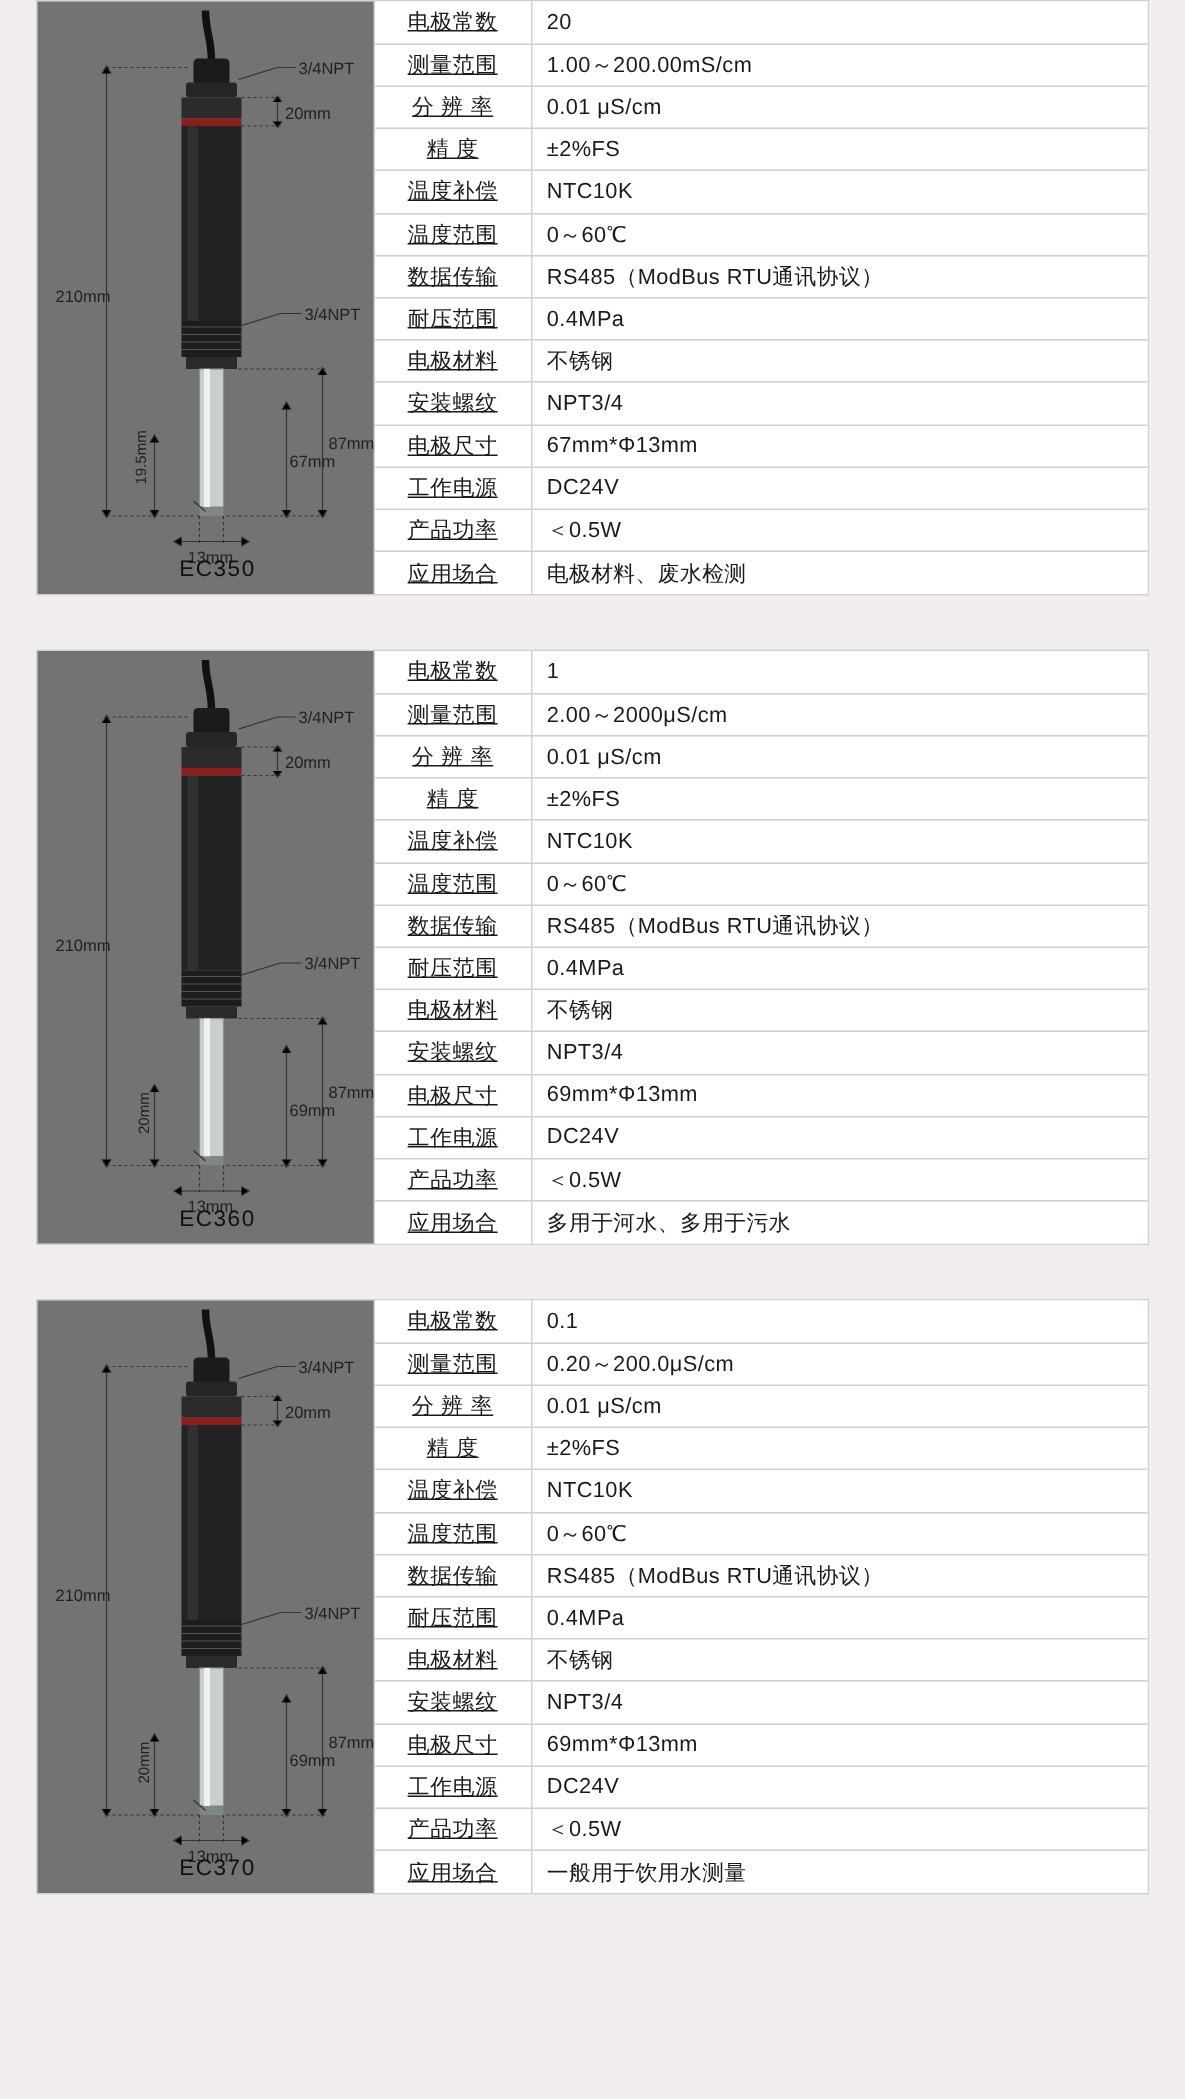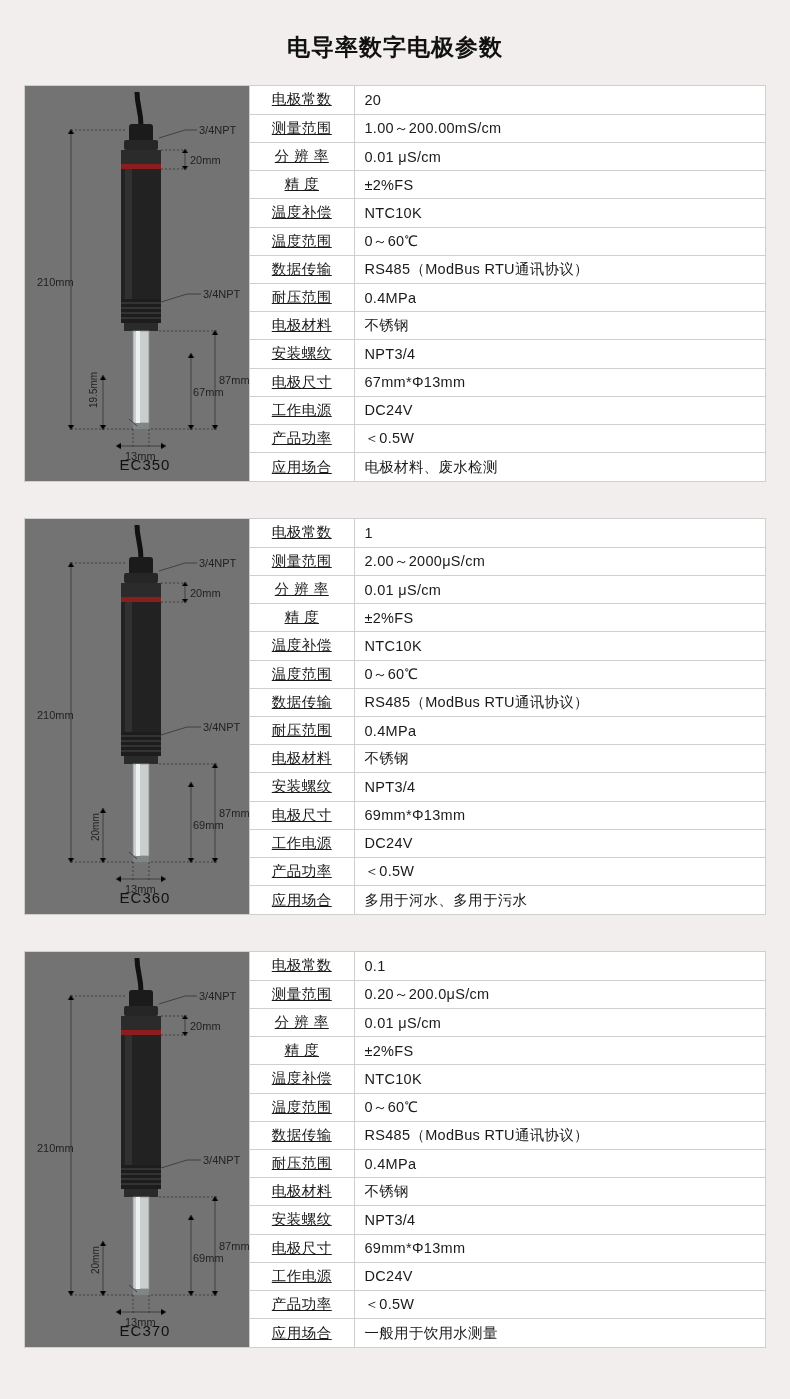--- a/index.html
+++ b/index.html
@@ -78,21 +78,20 @@
   .dim-text { font-size: 11px; fill: #222; font-family: "Liberation Sans", sans-serif; }
   .dim-text-sm { font-size: 10px; fill: #222; font-family: "Liberation Sans", sans-serif; }
   .dimline { stroke: #333; stroke-width: 0.8; }
   .leader { stroke: #333; stroke-width: 0.8; fill: none; }
 </style>
 </head>
 <body>
 
 <div class="page">
 
-  <div class="page-title">电导率数字电极参数</div>
 
   <div class="block">
     <div class="fig">
       <svg width="225" height="395" viewBox="0 0 225 395">
 
         <path d="M112 6 C112 20, 116 24, 116 40" stroke="#111" stroke-width="5" fill="none"></path>
 
         <rect x="104" y="38" width="24" height="18" rx="3" fill="#1b1b1b"></rect>
         <rect x="99" y="54" width="34" height="10" rx="2" fill="#262626"></rect>
 

